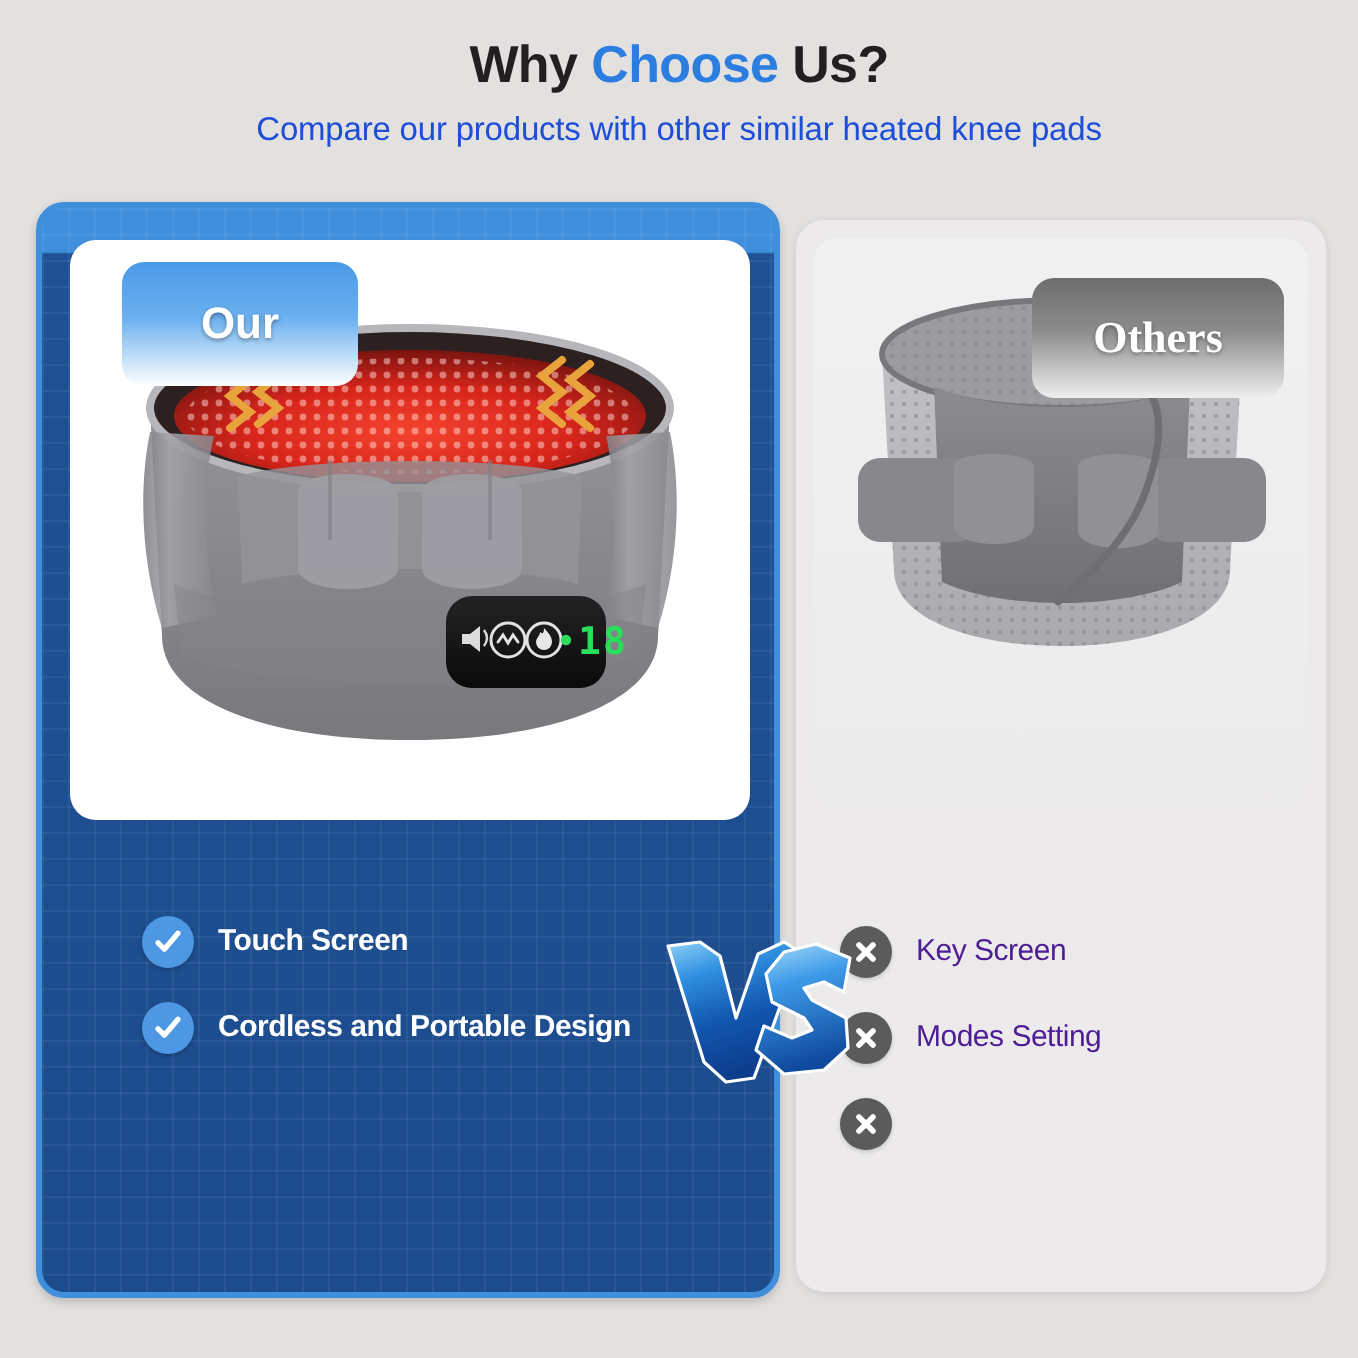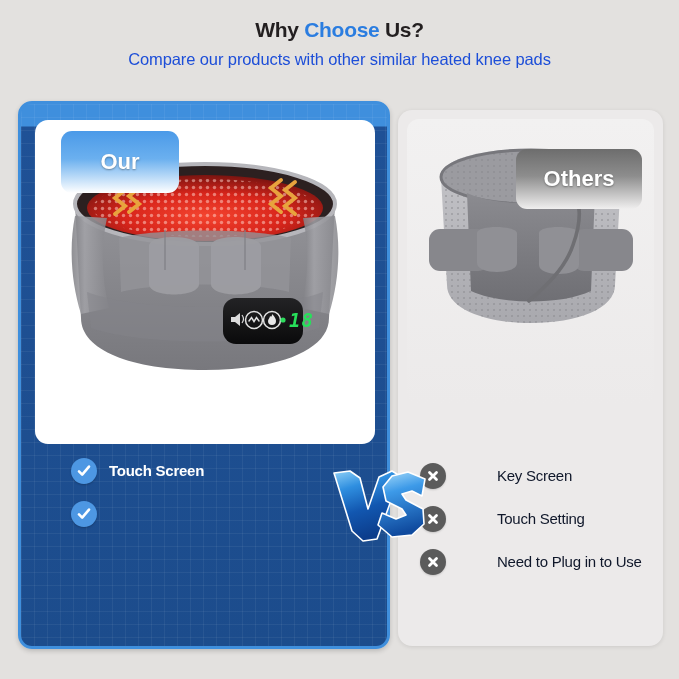--- a/index.html
+++ b/index.html
@@ -16,21 +16,21 @@
     position: relative;
   }
 
   
   #header {
     text-align: center;
     padding-top: 18px;
   }
 
   #title {
-    font-size: 21px;
+    font-size: 26px;
     font-weight: bold;
     color: #231f20;
     letter-spacing: -0.3px;
     line-height: 1.15;
   }
   #title .accent { color: #2b7de0; }
 
   #subtitle {
     font-size: 16.5px;
     color: #1d4ed8;
@@ -69,25 +69,24 @@
       linear-gradient(90deg, rgba(255,255,255,0.055) 1px, transparent 1px);
     background-size: 13px 13px;
     pointer-events: none;
   }
 
   #our-card {
     position: absolute;
     left: 14px;
     top: 16px;
     width: 340px;
-    height: 324px;
+    height: 290px;
     background: #ffffff;
     border-radius: 13px;
     overflow: hidden;
-    font-style: italic;
   }
 
   
   #panel-others {
     position: absolute;
     left: 398px;
     top: 9px;
     width: 265px;
     height: 536px;
     border-radius: 14px;
@@ -122,24 +121,25 @@
   #badge-our {
     left: 40px;
     top: 27px;
     width: 118px;
     height: 62px;
     background: linear-gradient(#4b9ae8 0%, #6bb0ef 45%, #ffffff 100%);
     text-align: right;
   }
   #badge-others {
     left: 118px;
-    top: 39px;
+    top: 29px;
     width: 126px;
     height: 60px;
     background: linear-gradient(#6d6d6d 0%, #8d8d8d 45%, #f0efef 100%);
+    font-family: Liberation Serif, serif;
   }
 
   
   #vs {
     position: absolute;
     left: 330px;
     top: 368px;
     width: 100px;
     height: 74px;
     z-index: 30;
@@ -164,21 +164,21 @@
     display: flex;
     align-items: center;
     justify-content: center;
     margin-right: 12px;
   }
   .icon-check { background: #4d97e3; box-shadow: 0 1px 2px rgba(0,0,0,0.22); }
   .icon-x     { background: #5b5b5b; box-shadow: 0 1px 2px rgba(0,0,0,0.16); }
 
   .feat-label { font-size: 15px; letter-spacing: -0.25px; }
   #feats-our   .feat-label { color: #ffffff; font-weight: bold; }
-  #feats-other .feat-label { color: #0f172a; margin-left: 39px; }
+  #feats-other .feat-label { color: #4c1d95; }
 
   
   #belt-our { position: absolute; left: 22px; top: 22px; }
   #belt-other { position: absolute; left: 12px; top: 14px; }
 </style>
 </head>
 <body>
 
 <div id="header">
   <div id="title"><span>Why </span><span class="accent">Choose</span><span> Us?</span></div>
@@ -280,20 +280,21 @@
             </svg>
         </span>
         <span class="feat-label">Touch Screen</span>
       </div>
       <div class="feat-row">
         <span class="icon-circle icon-check">
           <svg width="16" height="16" viewBox="0 0 16 16">
               <path d="M3 8.4 L6.2 11.6 L13 3.6" stroke="#ffffff" stroke-width="2.6" fill="none" stroke-linecap="round" stroke-linejoin="round"></path>
             </svg>
         </span>
+        <span class="feat-label">Cordless and Portable Design</span>
       </div>
     </div>
   </div>
 
   <div id="panel-others">
 
     <div id="others-card">
       <svg id="belt-other" width="224" height="212" viewBox="0 0 224 212">
         <defs>
           <linearGradient id="oBody" x1="0" y1="0" x2="0" y2="1">
@@ -341,29 +342,28 @@
             </svg>
         </span>
         <span class="feat-label">Key Screen</span>
       </div>
       <div class="feat-row">
         <span class="icon-circle icon-x">
           <svg width="16" height="16" viewBox="0 0 16 16">
               <path d="M4.5 4.5 L11.5 11.5 M11.5 4.5 L4.5 11.5" stroke="#ffffff" stroke-width="2.8" stroke-linecap="round"></path>
             </svg>
         </span>
-        <span class="feat-label">Touch Setting</span>
+        <span class="feat-label">Modes Setting</span>
       </div>
       <div class="feat-row">
         <span class="icon-circle icon-x">
           <svg width="16" height="16" viewBox="0 0 16 16">
               <path d="M4.5 4.5 L11.5 11.5 M11.5 4.5 L4.5 11.5" stroke="#ffffff" stroke-width="2.8" stroke-linecap="round"></path>
             </svg>
         </span>
-        <span class="feat-label">Need to Plug in to Use</span>
       </div>
     </div>
   </div>
 
   <svg id="vs" viewBox="0 0 100 74">
     <defs>
       <linearGradient id="vsG" x1="0" y1="0" x2="0.3" y2="1">
         <stop offset="0%" stop-color="#8ed0f7"></stop>
         <stop offset="28%" stop-color="#2f8fe0"></stop>
         <stop offset="62%" stop-color="#1257b0"></stop>

